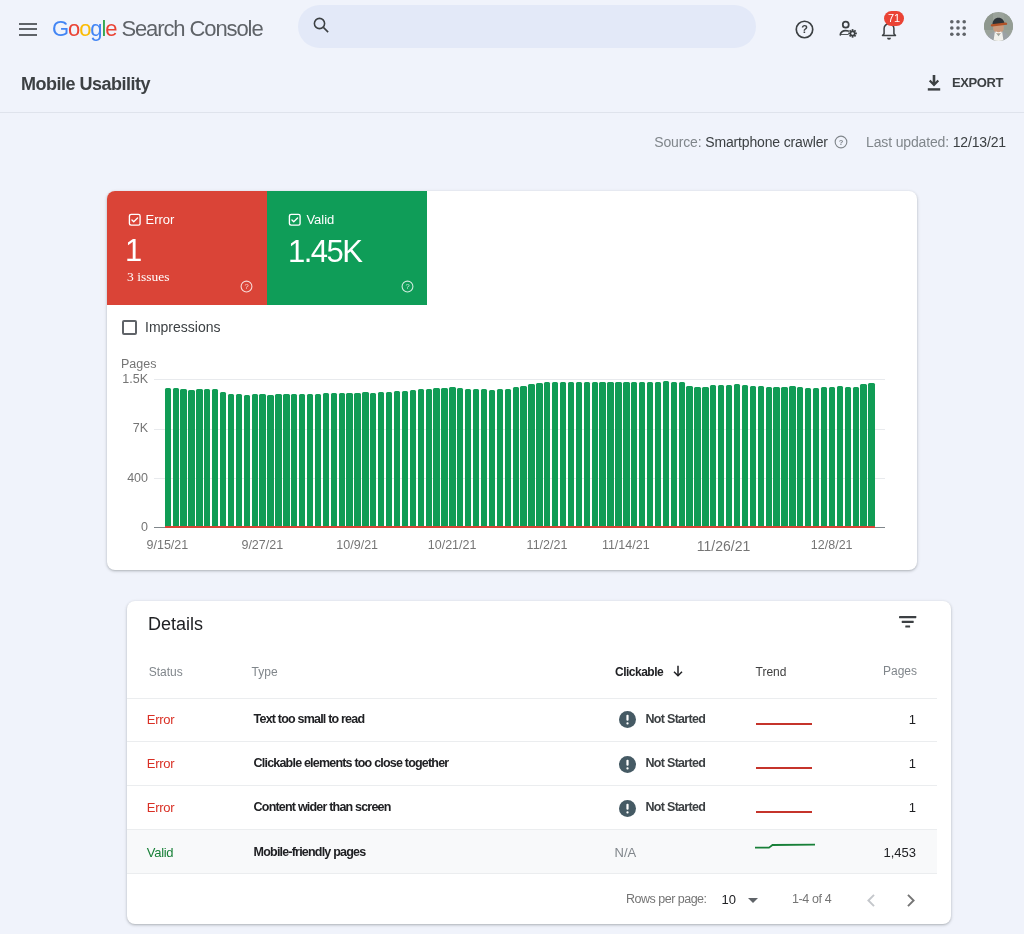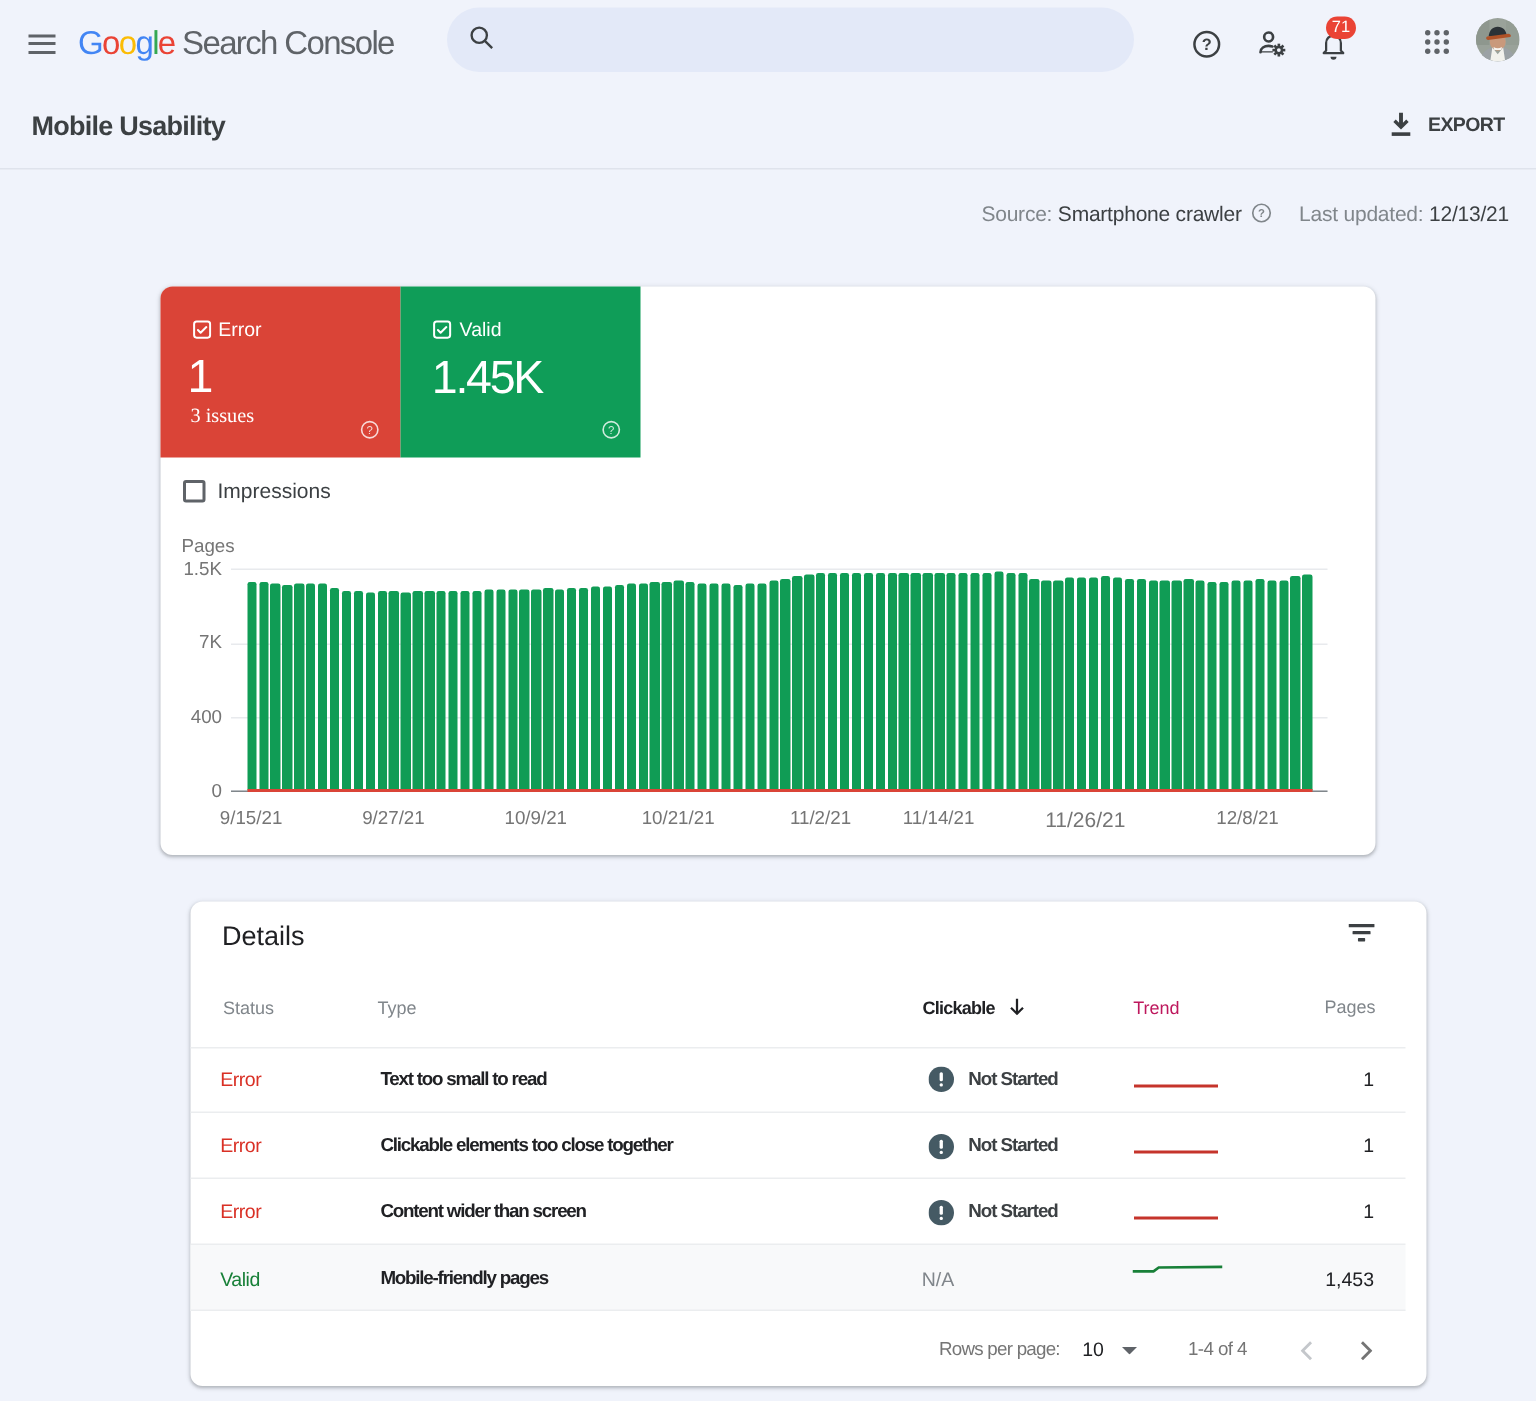--- a/index.html
+++ b/index.html
@@ -256,21 +256,21 @@
       <rect x="6.3" y="9.4" width="4.8" height="2.2" rx="0.4"></rect>
 </svg>
 
 <div class="abs" style="left:21.7px;top:64.8px;font-size:12px;color:#80868b;">Status</div>
 <div class="abs" style="left:124.6px;top:64.8px;font-size:12px;color:#80868b;">Type</div>
 <div class="abs" style="left:488px;top:64.8px;font-size:12px;font-weight:bold;letter-spacing:-0.5px;color:#202124;">Clickable</div>
 <svg class="abs" style="left:545px;top:63.5px;" width="12" height="12" viewBox="0 0 12 12" fill="none" stroke="#202124" stroke-width="1.5">
  <line x1="6" y1="0.8" x2="6" y2="10.5"></line>
       <path d="M2 6.8 L6 10.8 L10 6.8" fill="none"></path>
 </svg>
-<div class="abs" style="left:628.5px;top:64.8px;font-size:12px;color:#be185d;text-align:right;">Trend</div>
+<div class="abs" style="left:628.5px;top:64.8px;font-size:12px;color:#404040;text-align:right;">Trend</div>
 <div class="abs" style="left:720px;top:64.1px;width:70px;text-align:right;font-size:12px;color:#80868b;">Pages</div>
 <div class="abs" style="left:0;top:96.5px;width:810px;height:1px;background:#ebedef;"></div>
 <div class="abs" style="left:0;top:96.5px;width:810px;height:44.2px;border-bottom:1px solid #ebedef;"></div>
 <div class="abs" style="left:19.8px;top:111.9px;font-size:13px;letter-spacing:-0.3px;color:#d93025;">Error</div>
 <div class="abs" style="left:126.6px;top:111.9px;font-size:12.5px;font-weight:bold;letter-spacing:-0.8px;color:#202124;">Text too small to read</div>
 <svg class="abs" style="left:492px;top:110.3px;" width="17" height="17" viewBox="0 0 17 17">
       <circle cx="8.5" cy="8.5" r="8.5" fill="#455a64"></circle>
       <rect x="7.4" y="3.8" width="2.2" height="6" rx="1" fill="#fff"></rect>
       <rect x="7.4" y="11.2" width="2.2" height="2.2" rx="1" fill="#fff"></rect>
     </svg>

